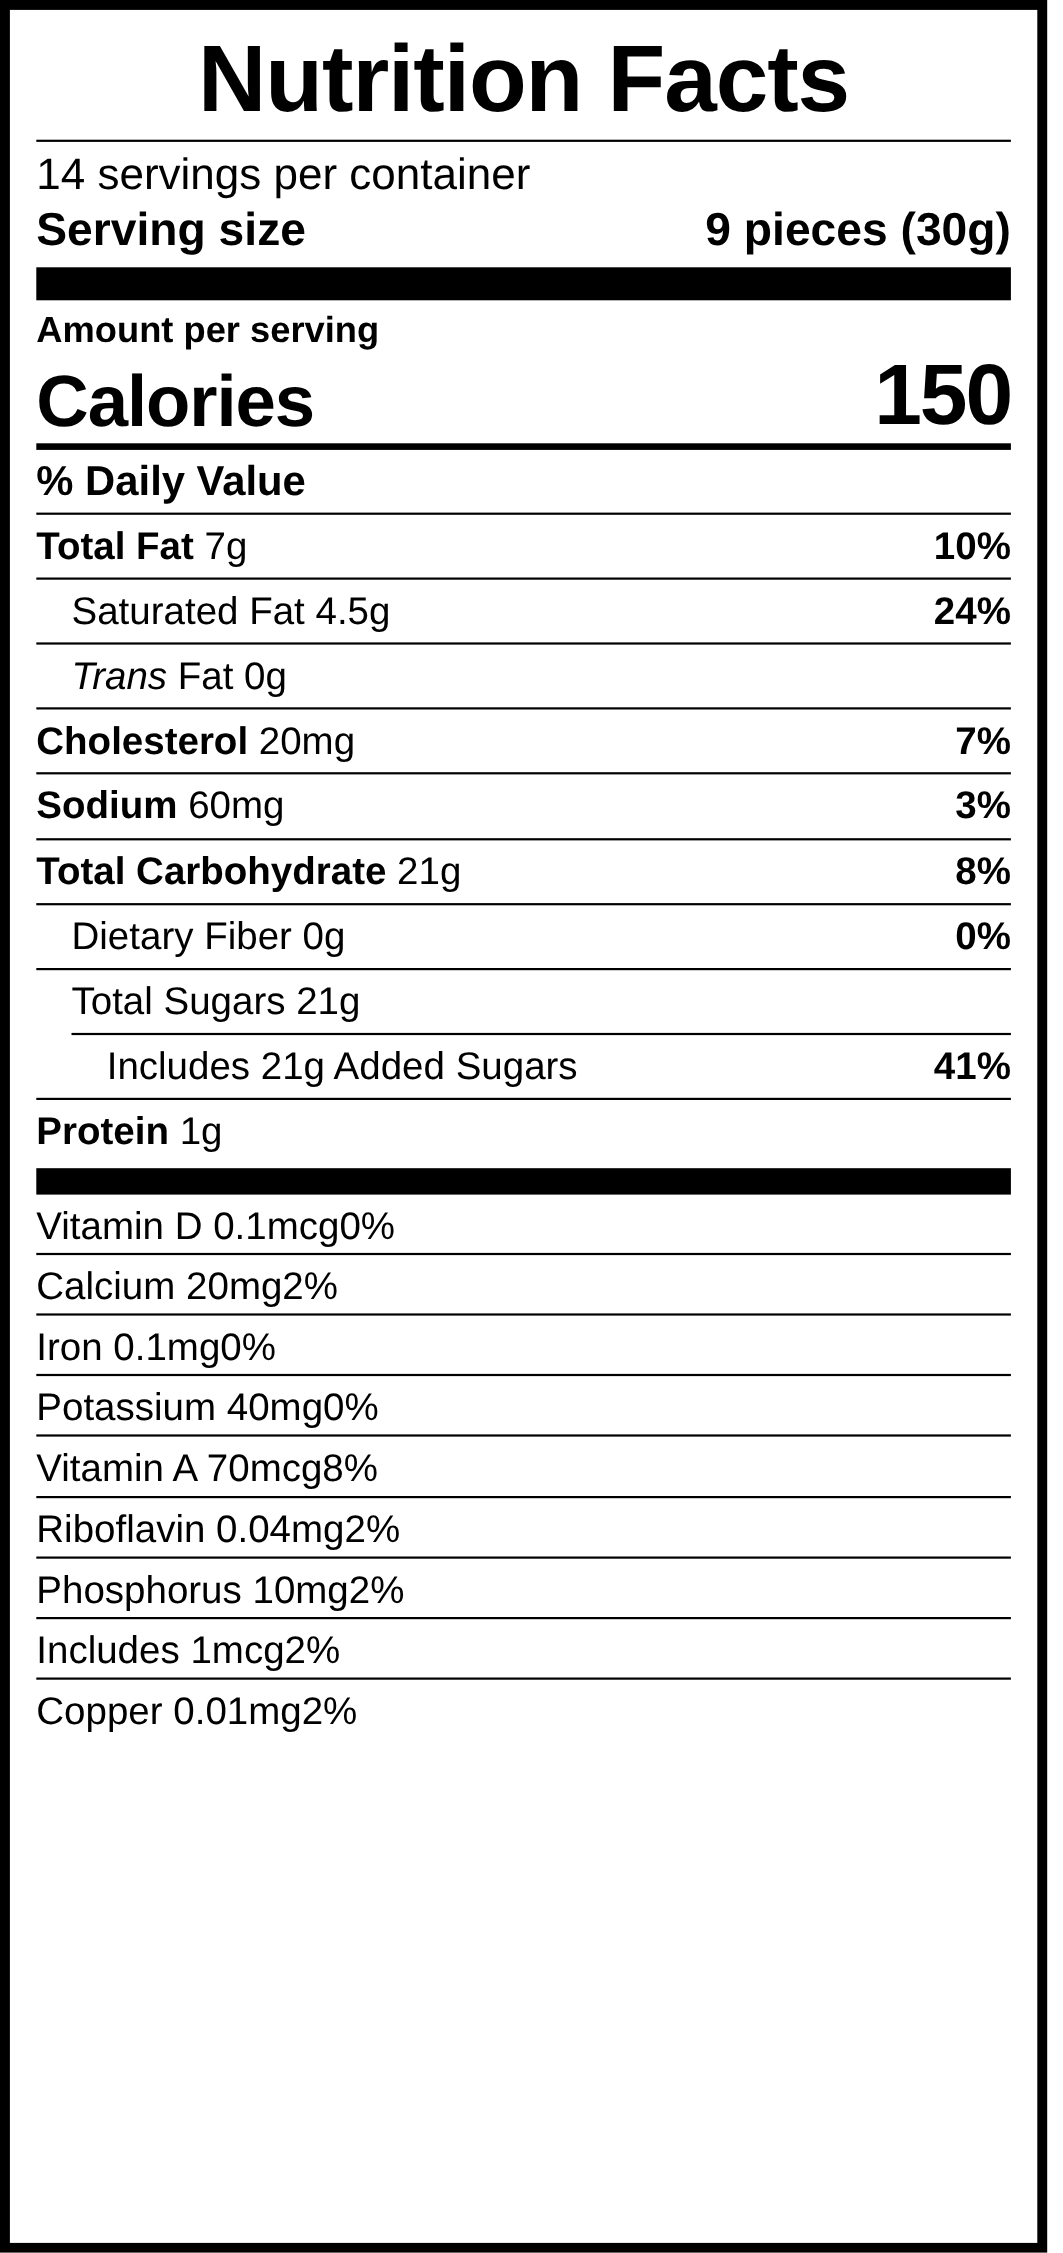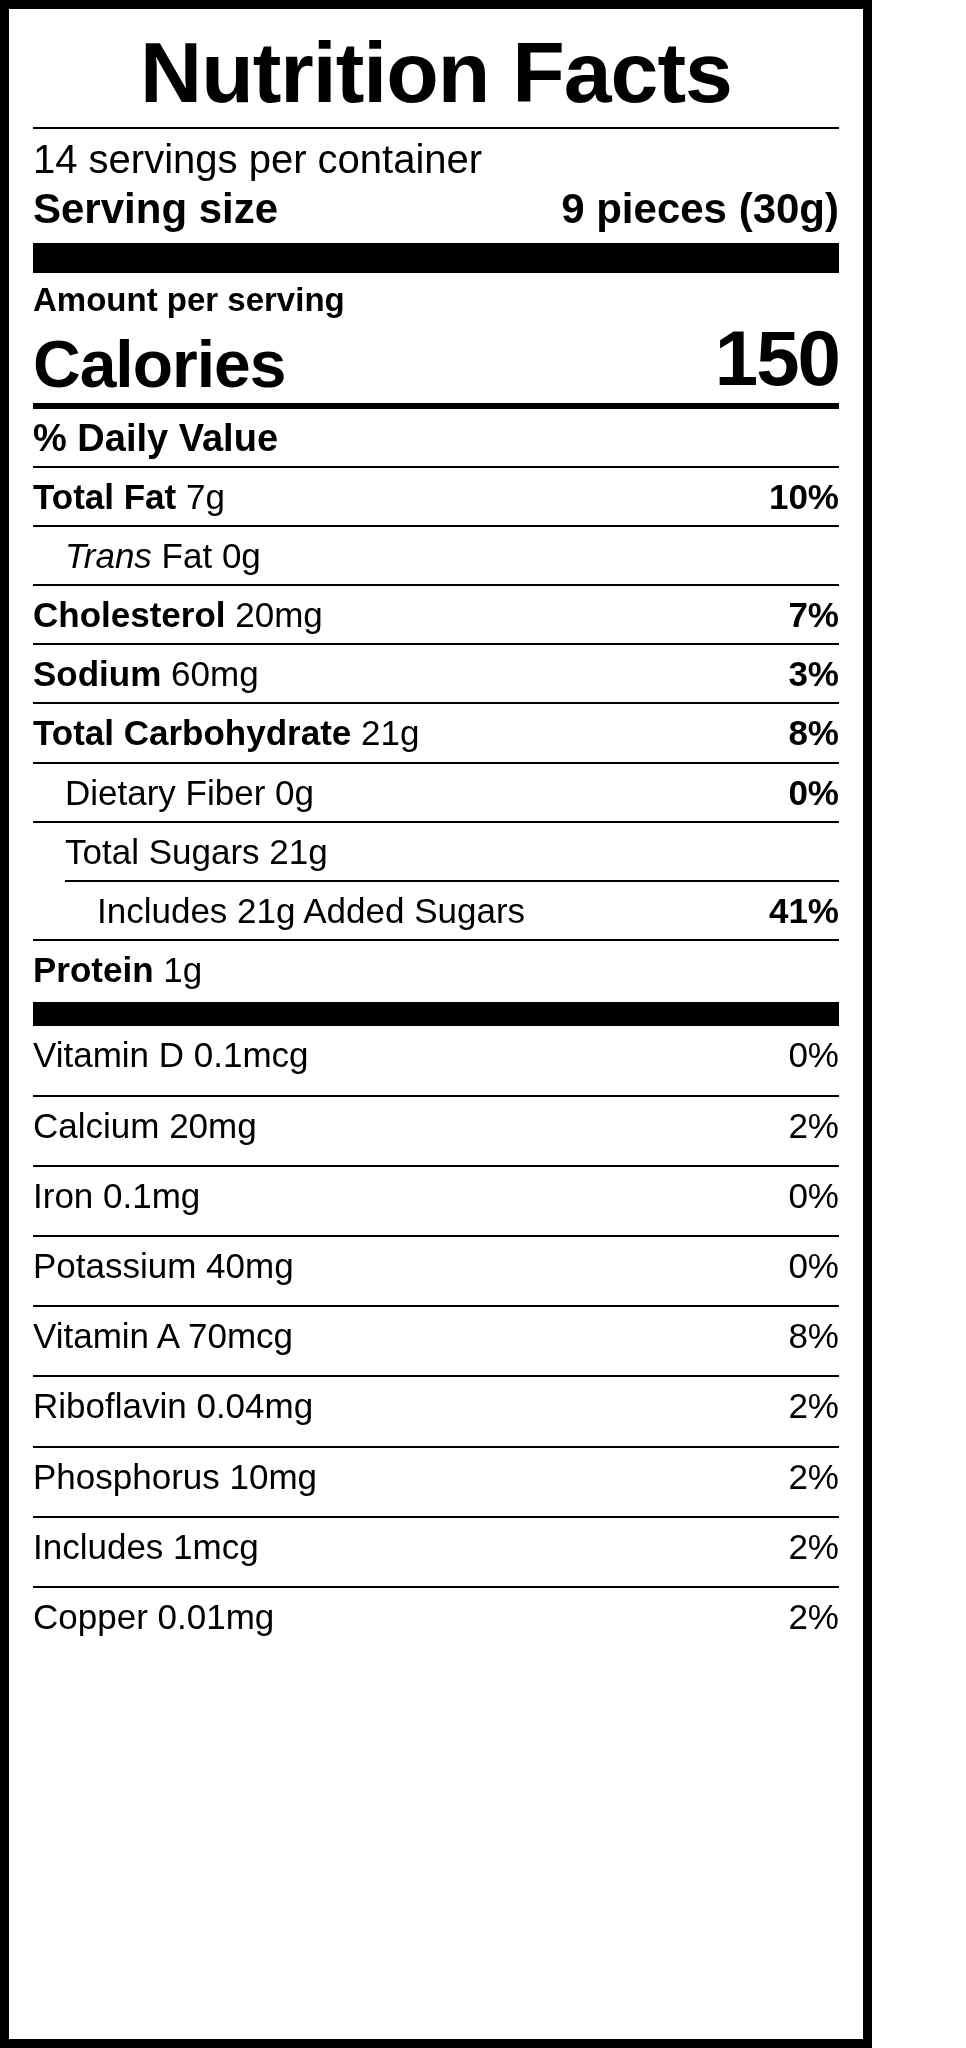--- a/index.html
+++ b/index.html
@@ -7,21 +7,21 @@
     padding: 0;
     background: #ffffff;
   }
   body {
     font-family: "Liberation Sans", sans-serif;
     color: #000000;
     -webkit-font-smoothing: antialiased;
   }
   .label {
     box-sizing: border-box;
-    width: 872px;
+    width: 952px;
     min-height: 2048px;
     border: 9px solid #000000;
     background: #ffffff;
     padding: 14px 24px 0 24px;
     position: relative;
   }
   
   .title {
     font-size: 86px;
     font-weight: bold;
@@ -113,24 +113,24 @@
   .indent1 .name { padding-left: 32px; }
   .indent2 .name { padding-left: 64px; }
   .sub-rule {
     border-top: 2px solid #000000;
     margin-left: 32px;
   }
   .no-top { border-top: none; }
   .italic { font-style: italic; }
   .vit {
     display: flex;
-    justify-content: space-between;
+    justify-content: flex-start;
     align-items: baseline;
     font-size: 35px;
-    padding: 9px 0 20px 0;
+    padding: 9px 0 5px 0;
     border-top: 2px solid #000000;
     line-height: 1.12;
   }
   .vit:first-child { border-top: none; }
   .light { font-weight: normal; }
 </style>
 </head>
 <body>
 
 <div class="label">
@@ -161,20 +161,24 @@
 
   <div class="dv-header">% Daily Value</div>
 
   <div>
 
     <div class="nutrient">
       <span class="name"><b>Total Fat</b><span class="light"> 7g</span></span>
       <span class="pct">10%</span>
     </div>
 
+    <div class="nutrient indent1">
+      <span class="name light">Saturated Fat 4.5g</span>
+      <span class="pct">24%</span>
+    </div>
 
     <div class="nutrient indent1">
       <span class="name light"><span class="italic">Trans</span> <span>Fat 0g</span></span>
       <span class="pct"></span>
     </div>
 
     <div class="nutrient">
       <span class="name"><b>Cholesterol</b><span class="light"> 20mg</span></span>
       <span class="pct">7%</span>
     </div>

